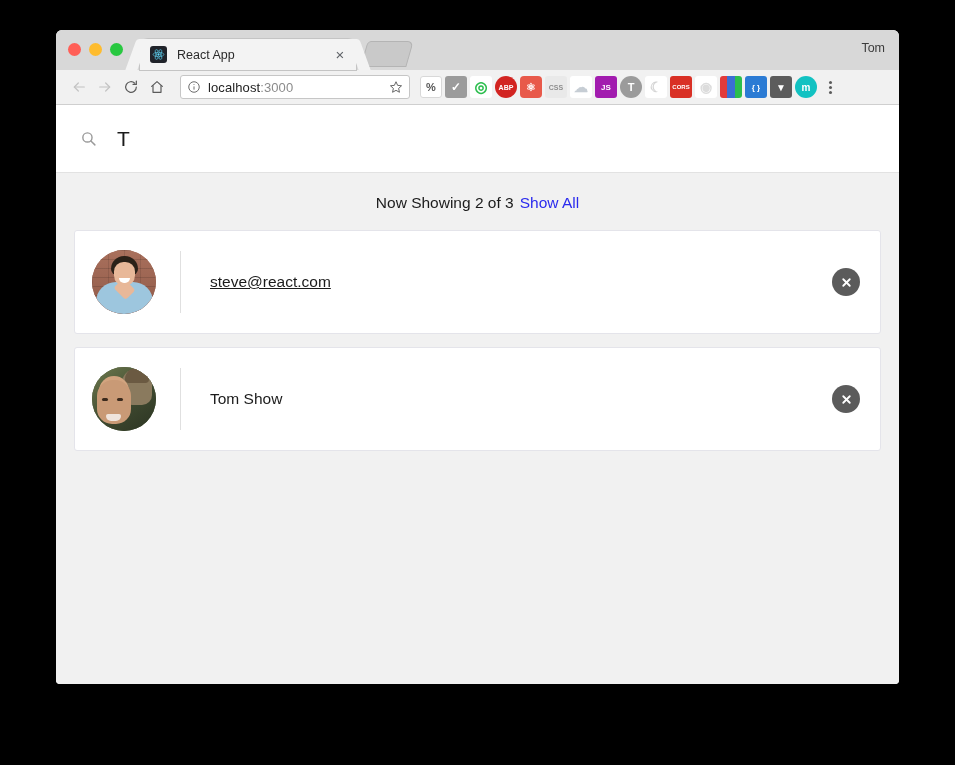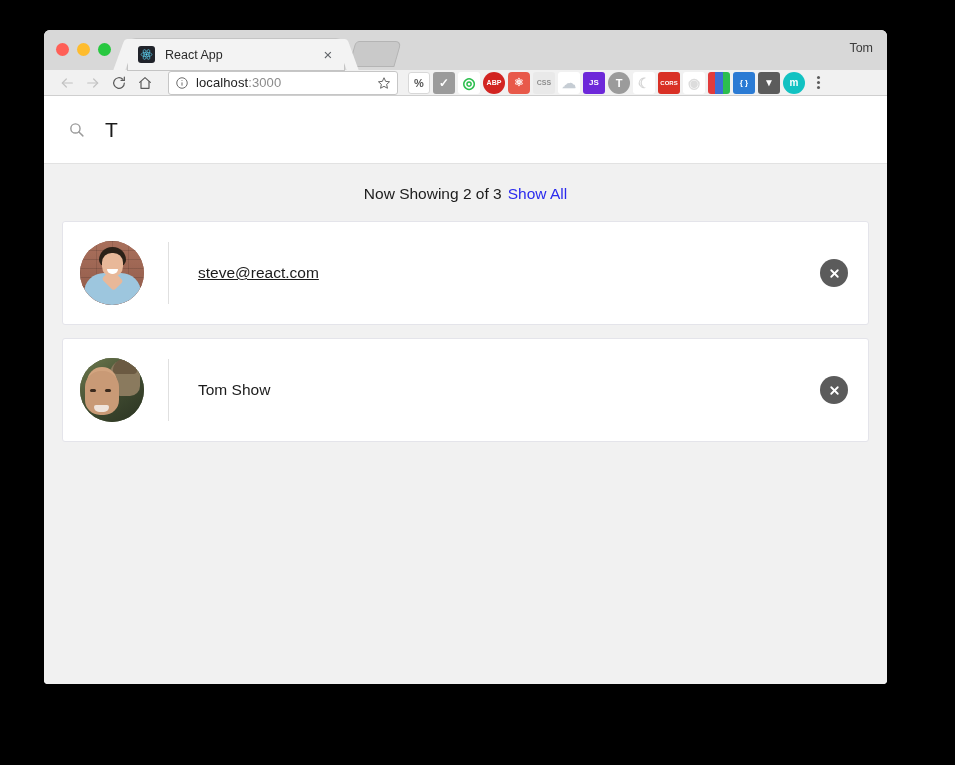--- a/index.html
+++ b/index.html
@@ -8,21 +8,21 @@
     width: 955px;
     height: 765px;
     background: #000000;
     font-family: "Liberation Sans", sans-serif;
     overflow: hidden;
   }
 
   
   #browser-window {
     position: absolute;
-    left: 44px;
+    left: 56px;
     top: 30px;
     width: 843px;
     height: 654px;
     background: #ffffff;
     border-radius: 6px 6px 4px 4px;
     overflow: hidden;
     display: flex;
     flex-direction: column;
   }
 
@@ -117,21 +117,21 @@
     position: absolute;
     right: 14px;
     top: 11px;
     font-size: 12.5px;
     color: #3c3c3c;
     z-index: 4;
   }
 
   
   #toolbar {
-    height: 26px;
+    height: 35px;
     background: #f1f1f1;
     border-bottom: 1px solid #cfcfcf;
     display: flex;
     align-items: center;
     padding: 0 8px 0 10px;
     flex: 0 0 auto;
   }
   .nav-btn {
     width: 26px; height: 26px;
     display: flex; align-items: center; justify-content: center;
@@ -417,21 +417,21 @@
     </div>
 
     <div class="ext-bar">
       <span class="ext" style="background:#ffffff;color:#555;border:1px solid #d8d8d8;font-size:11px;">%</span>
       <span class="ext" style="background:#9b9b9b;font-size:12px;">✓</span>
       <span class="ext" style="background:#fff;color:#2cbe4e;font-size:15px;">◎</span>
       <span class="ext" style="background:#d22421;border-radius:50%;font-size:7px;">ABP</span>
       <span class="ext" style="background:#e8594a;border-radius:4px;font-size:11px;">⚛</span>
       <span class="ext" style="background:#e9e9e9;color:#8d8d8d;font-size:7px;">CSS</span>
       <span class="ext" style="background:#fff;color:#c6cdd4;font-size:14px;">☁</span>
-      <span class="ext" style="background:#6d28d9;font-size:8px;">JS</span>
+      <span class="ext" style="background:#a21caf;font-size:8px;">JS</span>
       <span class="ext" style="background:#9b9b9b;border-radius:50%;font-size:11px;">T</span>
       <span class="ext" style="background:#fff;color:#d4d4d4;font-size:14px;">☾</span>
       <span class="ext" style="background:#d93025;font-size:6px;">CORS</span>
       <span class="ext" style="background:#fff;color:#dcdcdc;font-size:14px;">◉</span>
       <span class="ext" style="background:linear-gradient(90deg,#e23b3b 0 33%,#3b6fd4 33% 66%,#2cbe4e 66%);"></span>
       <span class="ext" style="background:#2b7bd4;font-size:8px;">{ }</span>
       <span class="ext" style="background:#5c5c5c;font-size:10px;">▼</span>
       <span class="ext" style="background:#12c2c2;border-radius:50%;font-size:10px;">m</span>
       <span class="menu-dots">
           <i></i>

